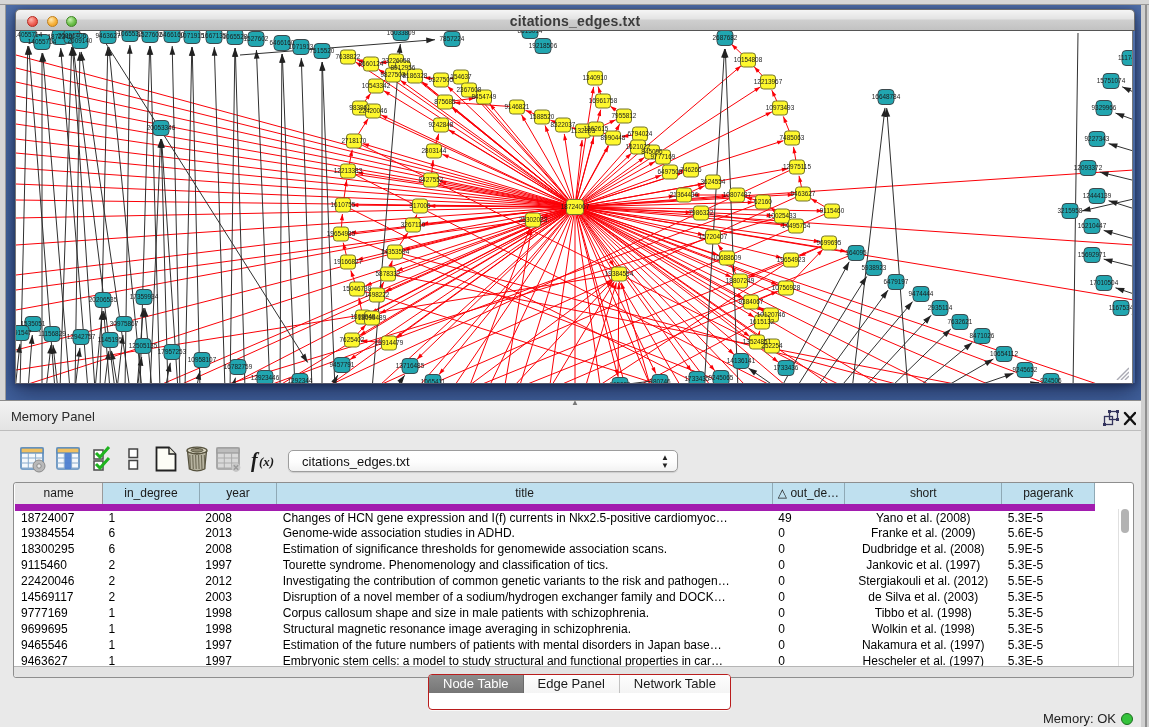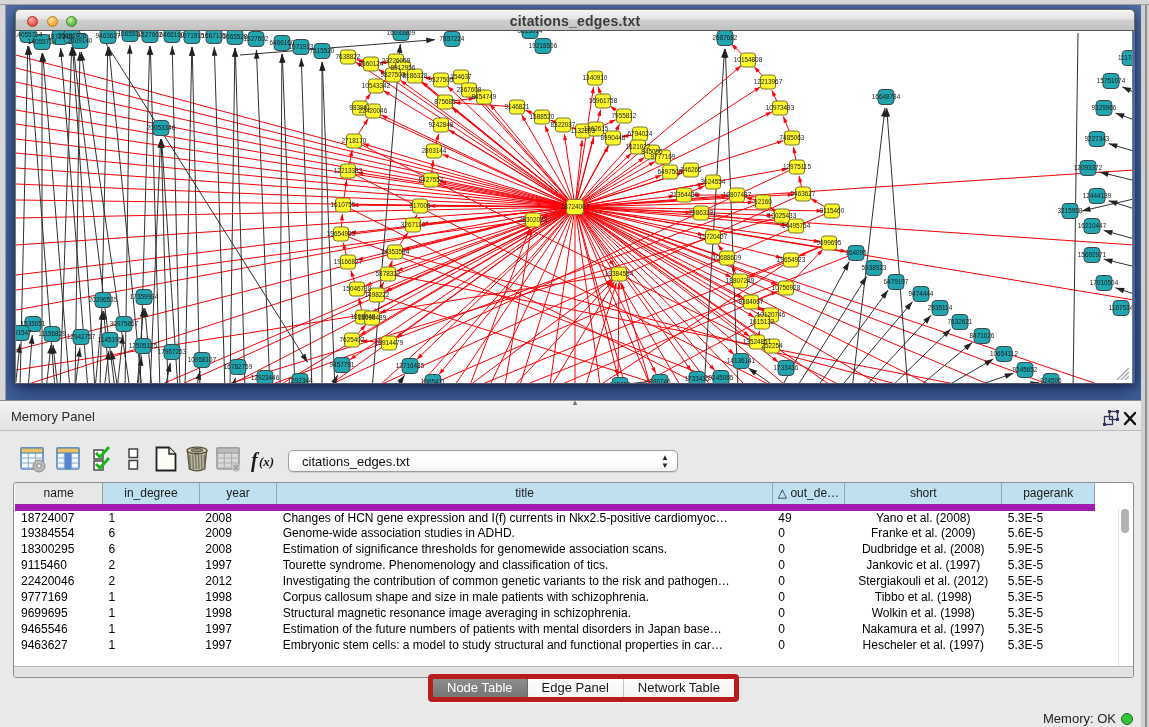--- a/index.html
+++ b/index.html
@@ -35,21 +35,21 @@
 #tblbox{position:absolute;left:13px;top:82px;width:1121px;height:196px;border:1px solid #8e8e8e;border-radius:3px;background:#fff}
 #tblbox .foot{position:absolute;left:0;right:0;bottom:0;height:11px;background:#e3e3e3;border-top:1px solid #b5b5b5;border-radius:0 0 3px 3px}
 table.grid{border-collapse:collapse;table-layout:fixed;width:1080px;font-size:12px;color:#000}
 table.grid th{height:24px;font-weight:normal;font-size:12px;color:#1a1a1a;background:#bfe0ef;border-right:1px solid #8fa9b5;border-bottom:7px solid #a21caf;overflow:hidden;white-space:nowrap;padding:0}
 table.grid th.first{background:#e7e7e7;border-right:1px solid #9a9a9a}
 table.grid td{height:16px;padding:0 0 0 6px;overflow:hidden;white-space:nowrap}
 table.grid td.c{text-align:center;padding:0}
 #vscroll{position:absolute;right:2px;top:26px;width:13px;height:159px;border-left:1px solid #e0e0e0;background:#fff}
 #vscroll .thumb{position:absolute;left:2px;top:0px;width:8px;height:24px;border-radius:4px;background:#b3b3b3}
 
-#tabs{position:absolute;left:428px;top:274px;height:28px;display:flex;border:5px solid #b91c1c;border-radius:4px;overflow:hidden;background:#fff;box-shadow:0 1px 0 rgba(255,255,255,.7)}
+#tabs{position:absolute;left:428px;top:274px;height:36px;display:flex;border:1px solid #b91c1c;border-radius:4px;overflow:hidden;background:#fff;box-shadow:0 1px 0 rgba(255,255,255,.7)}
 #tabs .seg{height:18px;line-height:18px;font-size:13px;color:#1a1a1a;padding:0 14px;background:linear-gradient(180deg,#fdfdfd,#f4f4f4)}
 #tabs .seg.sel{background:linear-gradient(180deg,#8d8d8d,#767676);color:#fff;border-right:1px solid #6a6a6a}
 #tabs .seg.mid{border-right:1px solid #c2c2c2}
 
 #mem{position:absolute;right:8px;top:311px;font-size:13px;color:#222}
 #mem .dot{display:inline-block;width:12px;height:12px;border-radius:50%;background:#35c33c;border:1px solid #1c6b1f;vertical-align:-2px;margin-left:5px}
 
 #pico{position:absolute;right:5px;top:9px;width:44px;height:17px}
 </style></head>
 <body>
@@ -1027,21 +1027,21 @@
               <td>1</td>
               <td>2008</td>
               <td>Changes of HCN gene expression and I(f) currents in Nkx2.5-positive cardiomyoc…</td>
               <td>49</td>
               <td class="c">Yano et al. (2008)</td>
               <td>5.3E-5</td>
             </tr>
 <tr>
               <td>19384554</td>
               <td>6</td>
-              <td>2009</td>
+              <td>2013</td>
               <td>Genome-wide association studies in ADHD.</td>
               <td>0</td>
               <td class="c">Franke et al. (2009)</td>
               <td>5.6E-5</td>
             </tr>
 <tr>
               <td>18300295</td>
               <td>6</td>
               <td>2008</td>
               <td>Estimation of significance thresholds for genomewide association scans.</td>
@@ -1059,20 +1059,29 @@
               <td>5.3E-5</td>
             </tr>
 <tr>
               <td>22420046</td>
               <td>2</td>
               <td>2012</td>
               <td>Investigating the contribution of common genetic variants to the risk and pathogen…</td>
               <td>0</td>
               <td class="c">Stergiakouli et al. (2012)</td>
               <td>5.5E-5</td>
+            </tr>
+<tr>
+              <td>14569117</td>
+              <td>2</td>
+              <td>2003</td>
+              <td>Disruption of a novel member of a sodium/hydrogen exchanger family and DOCK…</td>
+              <td>0</td>
+              <td class="c">de Silva et al. (2003)</td>
+              <td>5.3E-5</td>
             </tr>
 <tr>
               <td>9777169</td>
               <td>1</td>
               <td>1998</td>
               <td>Corpus callosum shape and size in male patients with schizophrenia.</td>
               <td>0</td>
               <td class="c">Tibbo et al. (1998)</td>
               <td>5.3E-5</td>
             </tr>

